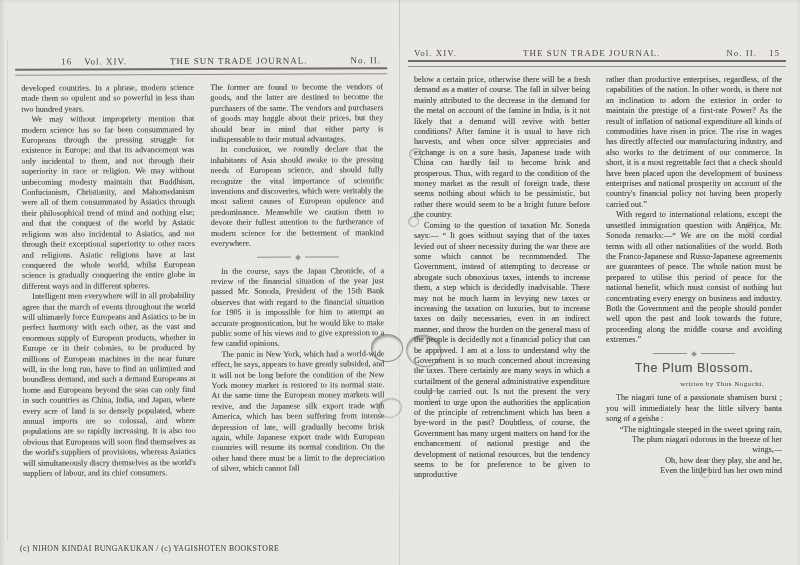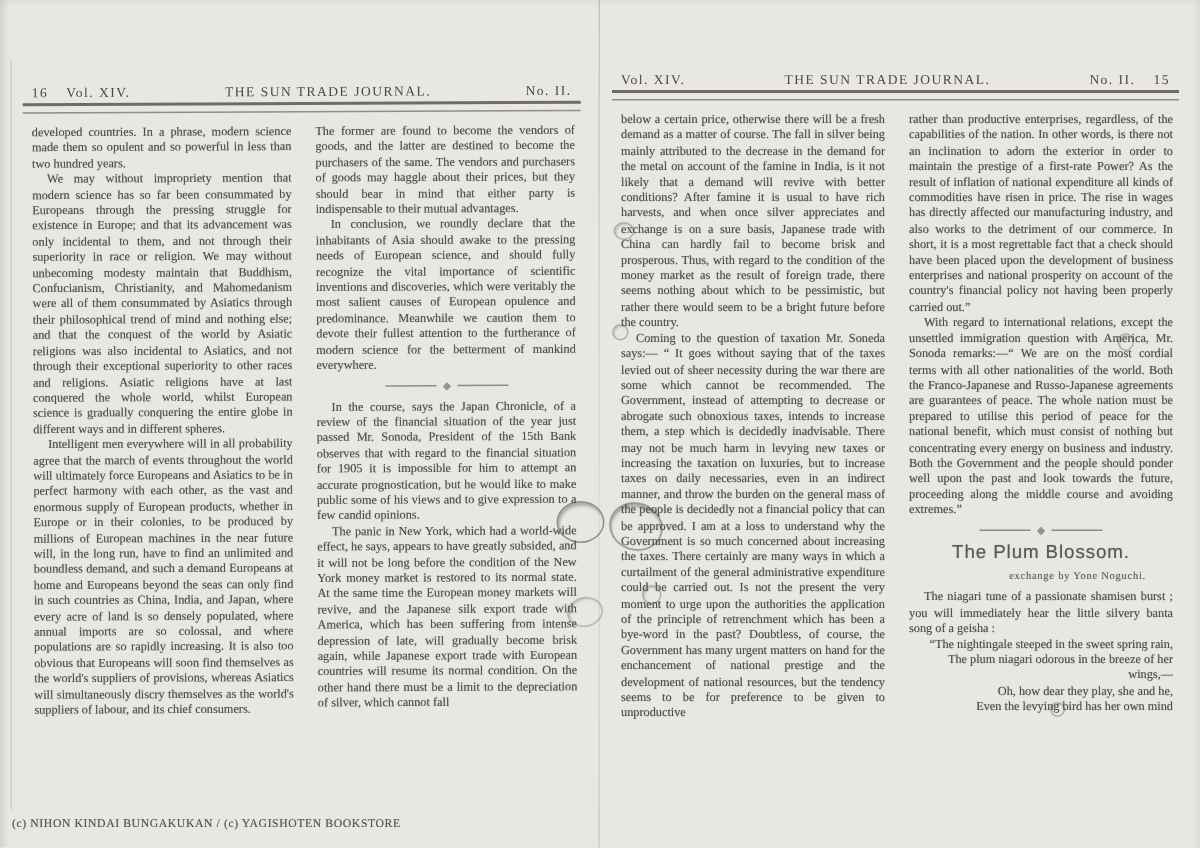--- a/index.html
+++ b/index.html
@@ -25,21 +25,21 @@
     background:rgba(110,108,100,0.18);
   }
   .page{position:absolute;top:0;color:#4c4a44;}
   .page-left{left:14px;width:376px;transform:rotate(-0.25deg);}
   .page-right{left:406px;width:382px;}
   .running-head{
     display:flex;justify-content:space-between;align-items:baseline;
     font-size:9px;letter-spacing:1px;color:#4a4842;
     padding:0 8px 2px 8px;
   }
-  .head-left-group{display:flex;gap:12px;}
+  .head-left-group{display:flex;gap:12px;margin-left:40px;}
   .head-right-group{display:flex;gap:12px;}
   .double-rule{height:4px;border-top:2px solid rgba(70,68,60,0.75);border-bottom:1px solid rgba(70,68,60,0.55);margin:0 2px;}
   .page-left .running-head{margin-top:56px;}
   .page-right .running-head{margin-top:48px;}
   .columns{display:flex;gap:16px;padding:8px 6px 0 8px;}
   .col{width:176px;overflow:hidden;text-align:justify;
     font-size:8.2px;line-height:10.4px;color:#4f4d47;
     text-shadow:0 0 0.6px rgba(90,88,80,0.55);
   }
   .page-left .col{height:444px;}
@@ -55,21 +55,21 @@
     text-align:center;text-indent:0 !important;
     margin:2px 0 6px 0 !important;
     text-shadow:0 0 0.7px rgba(95,93,85,0.6);
   }
   .byline{
     font-size:7px;color:#615f58;text-align:right;text-indent:0 !important;
     padding-right:18px;margin:0 0 4px 0 !important;letter-spacing:0.5px;
   }
   .poem p{margin:0;padding-left:22px;text-indent:-13px;text-align:right;}
   .credit{
-    position:absolute;left:8px;top:544px;
+    position:absolute;left:20px;top:544px;
     font-size:7.8px;letter-spacing:0.4px;color:#56544e;
     text-shadow:0 0 0.5px rgba(95,93,85,0.5);
   }
   .smudge{
     position:absolute;border:1px solid rgba(70,68,62,0.35);border-radius:50%;
     box-shadow:inset 1px 1px 1px rgba(70,68,62,0.2);
     filter:blur(0.4px);
   }
   .smudge.dark{border-color:rgba(55,53,48,0.5);box-shadow:inset 1px 2px 2px rgba(55,53,48,0.35);}
 </style>
@@ -127,27 +127,27 @@
     </div>
     <div class="col">
       <p class="noindent">rather than productive enterprises, regardless, of the capabilities of the nation.  In other words, is there not an inclination to adorn the exterior in order to maintain the prestige of a first-rate Power?  As the result of inflation of national expenditure all kinds of commodities have risen in price. The rise in wages has directly affected our manufacturing industry, and also works to the detriment of our commerce.  In short, it is a most regrettable fact that a check should have been placed upon the development of business enterprises and national prosperity on account of the country's financial policy not having been properly carried out.”</p>
       <p>With regard to international relations, except the unsettled immigration question with America, Mr. Sonoda remarks:—“ We are on the most cordial terms with all other nationalities of the world.  Both the Franco-Japanese and Russo-Japanese agreements are guarantees of peace.  The whole nation must be prepared to utilise this period of peace for the national benefit, which must consist of nothing but concentrating every energy on business and industry.  Both the Government and the people should ponder well upon the past and look towards the future, proceeding along the middle course and avoiding extremes.”</p>
       <div class="section-divider">
         <span class="dline"></span>
         <span class="dorn"></span>
         <span class="dline"></span>
       </div>
       <p class="section-heading">The Plum Blossom.</p>
-      <p class="byline">exchange by Yone Noguchi.</p>
+      <p class="byline">written by Thus Noguchi.</p>
       <p>The niagari tune of a passionate shamisen burst ; you will immediately hear the little silvery banta song of a geisha :</p>
       <div class="poem">
         <p>“The nightingale steeped in the sweet spring rain,</p>
         <p>The plum niagari odorous in the breeze of her wings,—</p>
         <p>Oh, how dear they play, she and he,</p>
-        <p>Even the levying bird has her own mind</p>
+        <p>Even the little bird has her own mind</p>
       </div>
     </div>
   </div>
 </div>
 
 <div class="smudge dark" style="left:371px;top:334px;width:30px;height:26px;"></div>
 <div class="smudge dark" style="left:406px;top:335px;width:34px;height:30px;transform:rotate(18deg);"></div>
 <div class="smudge" style="left:378px;top:398px;width:22px;height:18px;transform:rotate(-12deg);"></div>
 <div class="smudge" style="left:428px;top:390px;width:11px;height:11px;"></div>
 <div class="smudge" style="left:409px;top:148px;width:12px;height:10px;"></div>

